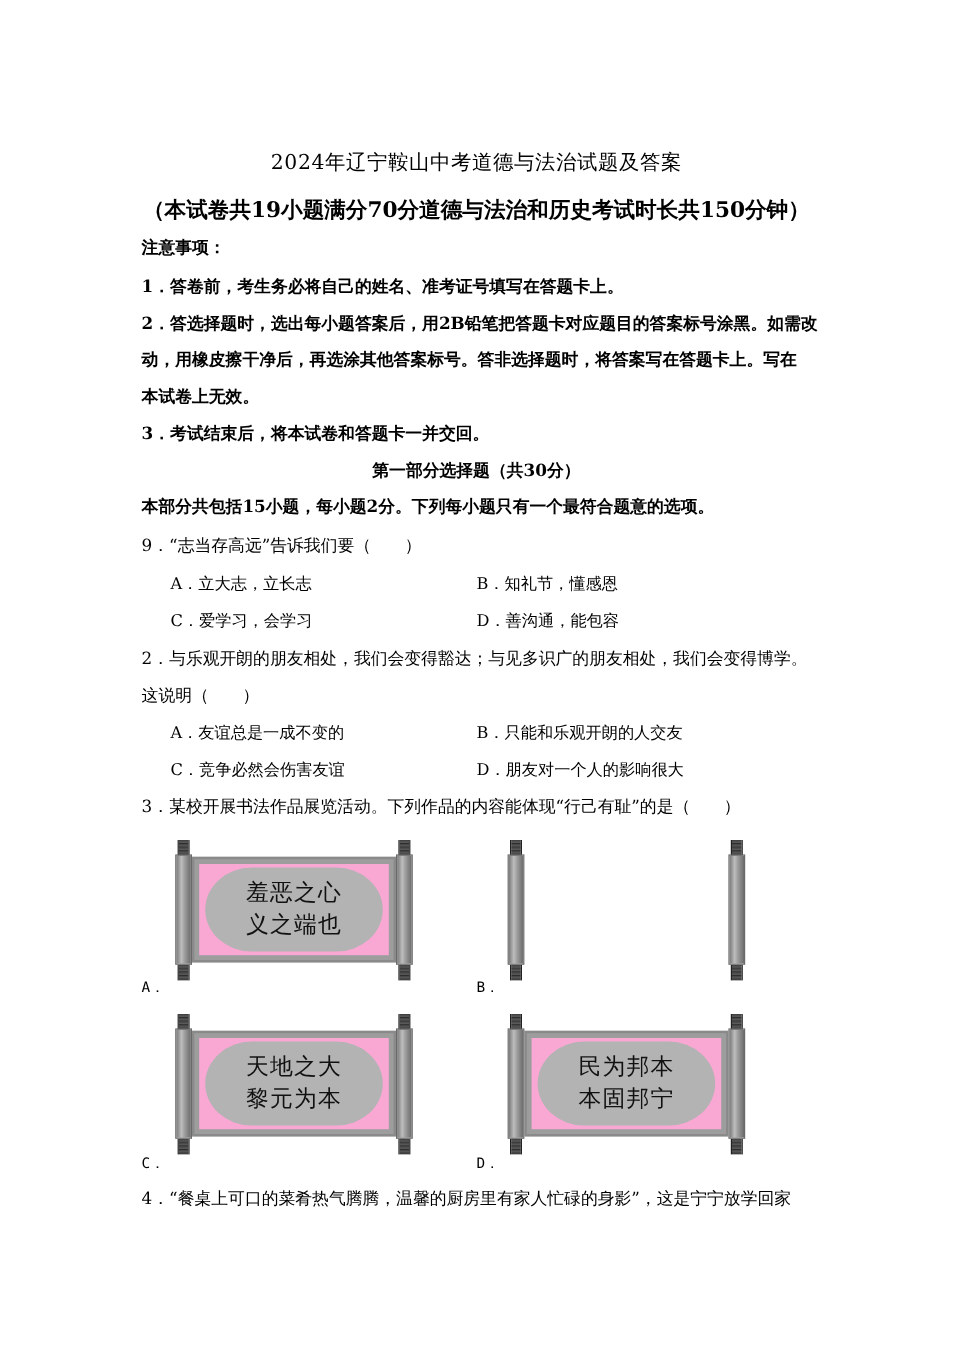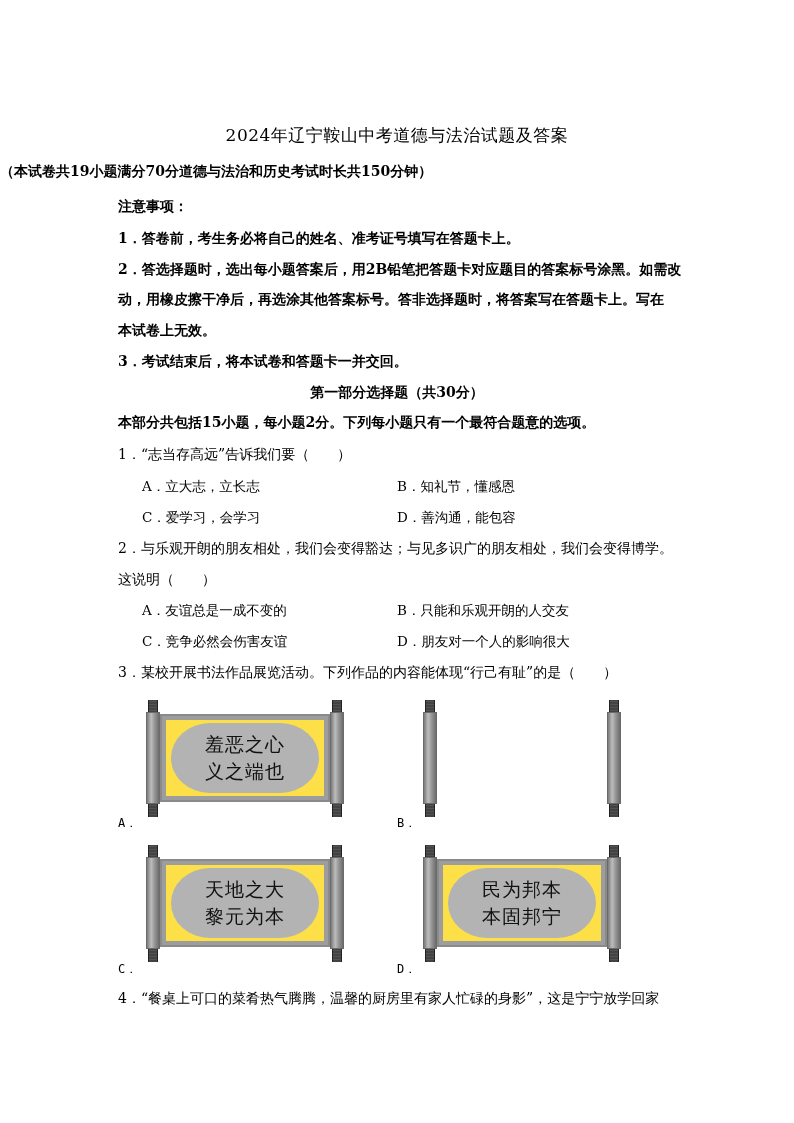--- a/index.html
+++ b/index.html
@@ -21,21 +21,22 @@
       left: 0;
       width: 794px;
       text-align: center;
       font-size: 17px;
       letter-spacing: 0.5px;
     }
     .subtitle {
       top: 163px;
       left: 0;
       width: 794px;
-      font-size: 14px;
+      text-align: center;
+      font-size: 18px;
       font-weight: bold;
     }
     .bold { font-weight: bold; }
     .line {
       left: 118px;
       font-size: 14px;
     }
     .section-heading {
       left: 0;
       width: 794px;
@@ -78,21 +79,21 @@
       background: #9d9d9d;
       border: 2px solid #8a8a8a;
       box-sizing: border-box;
     }
     .scroll .panel-inner {
       position: absolute;
       top: 4px;
       left: 4px;
       right: 4px;
       bottom: 4px;
-      background: #fde047;
+      background: #f9a8d4;
       box-sizing: border-box;
     }
     .scroll .panel-oval {
       position: absolute;
       top: 3px;
       left: 5px;
       right: 5px;
       bottom: 3px;
       background: #b3b3b3;
       border-radius: 40px / 36px;
@@ -125,21 +126,21 @@
   <div class="abs line bold" style="top:198px;">注意事项：</div>
   <div class="abs line bold" style="top:230px;">1．答卷前，考生务必将自己的姓名、准考证号填写在答题卡上。</div>
   <div class="abs line bold" style="top:261px;">2．答选择题时，选出每小题答案后，用2B铅笔把答题卡对应题目的答案标号涂黑。如需改</div>
   <div class="abs line bold" style="top:291px;">动，用橡皮擦干净后，再选涂其他答案标号。答非选择题时，将答案写在答题卡上。写在</div>
   <div class="abs line bold" style="top:322px;">本试卷上无效。</div>
   <div class="abs line bold" style="top:353px;">3．考试结束后，将本试卷和答题卡一并交回。</div>
 
   <div class="abs section-heading" style="top:384px;">第一部分选择题（共30分）</div>
   <div class="abs line bold" style="top:414px;">本部分共包括15小题，每小题2分。下列每小题只有一个最符合题意的选项。</div>
 
-  <div class="abs line" style="top:446px;">1．“志当存高远”告诉我们要（　　）</div>
+  <div class="abs line" style="top:446px;">9．“志当存高远”告诉我们要（　　）</div>
   <div class="abs opt-left" style="top:478px;">A．立大志，立长志</div>
   <div class="abs opt-right" style="top:478px;">B．知礼节，懂感恩</div>
   <div class="abs opt-left" style="top:509px;">C．爱学习，会学习</div>
   <div class="abs opt-right" style="top:509px;">D．善沟通，能包容</div>
 
   <div class="abs line" style="top:540px;">2．与乐观开朗的朋友相处，我们会变得豁达；与见多识广的朋友相处，我们会变得博学。</div>
   <div class="abs line" style="top:571px;">这说明（　　）</div>
   <div class="abs opt-left" style="top:602px;">A．友谊总是一成不变的</div>
   <div class="abs opt-right" style="top:602px;">B．只能和乐观开朗的人交友</div>
   <div class="abs opt-left" style="top:633px;">C．竞争必然会伤害友谊</div>

